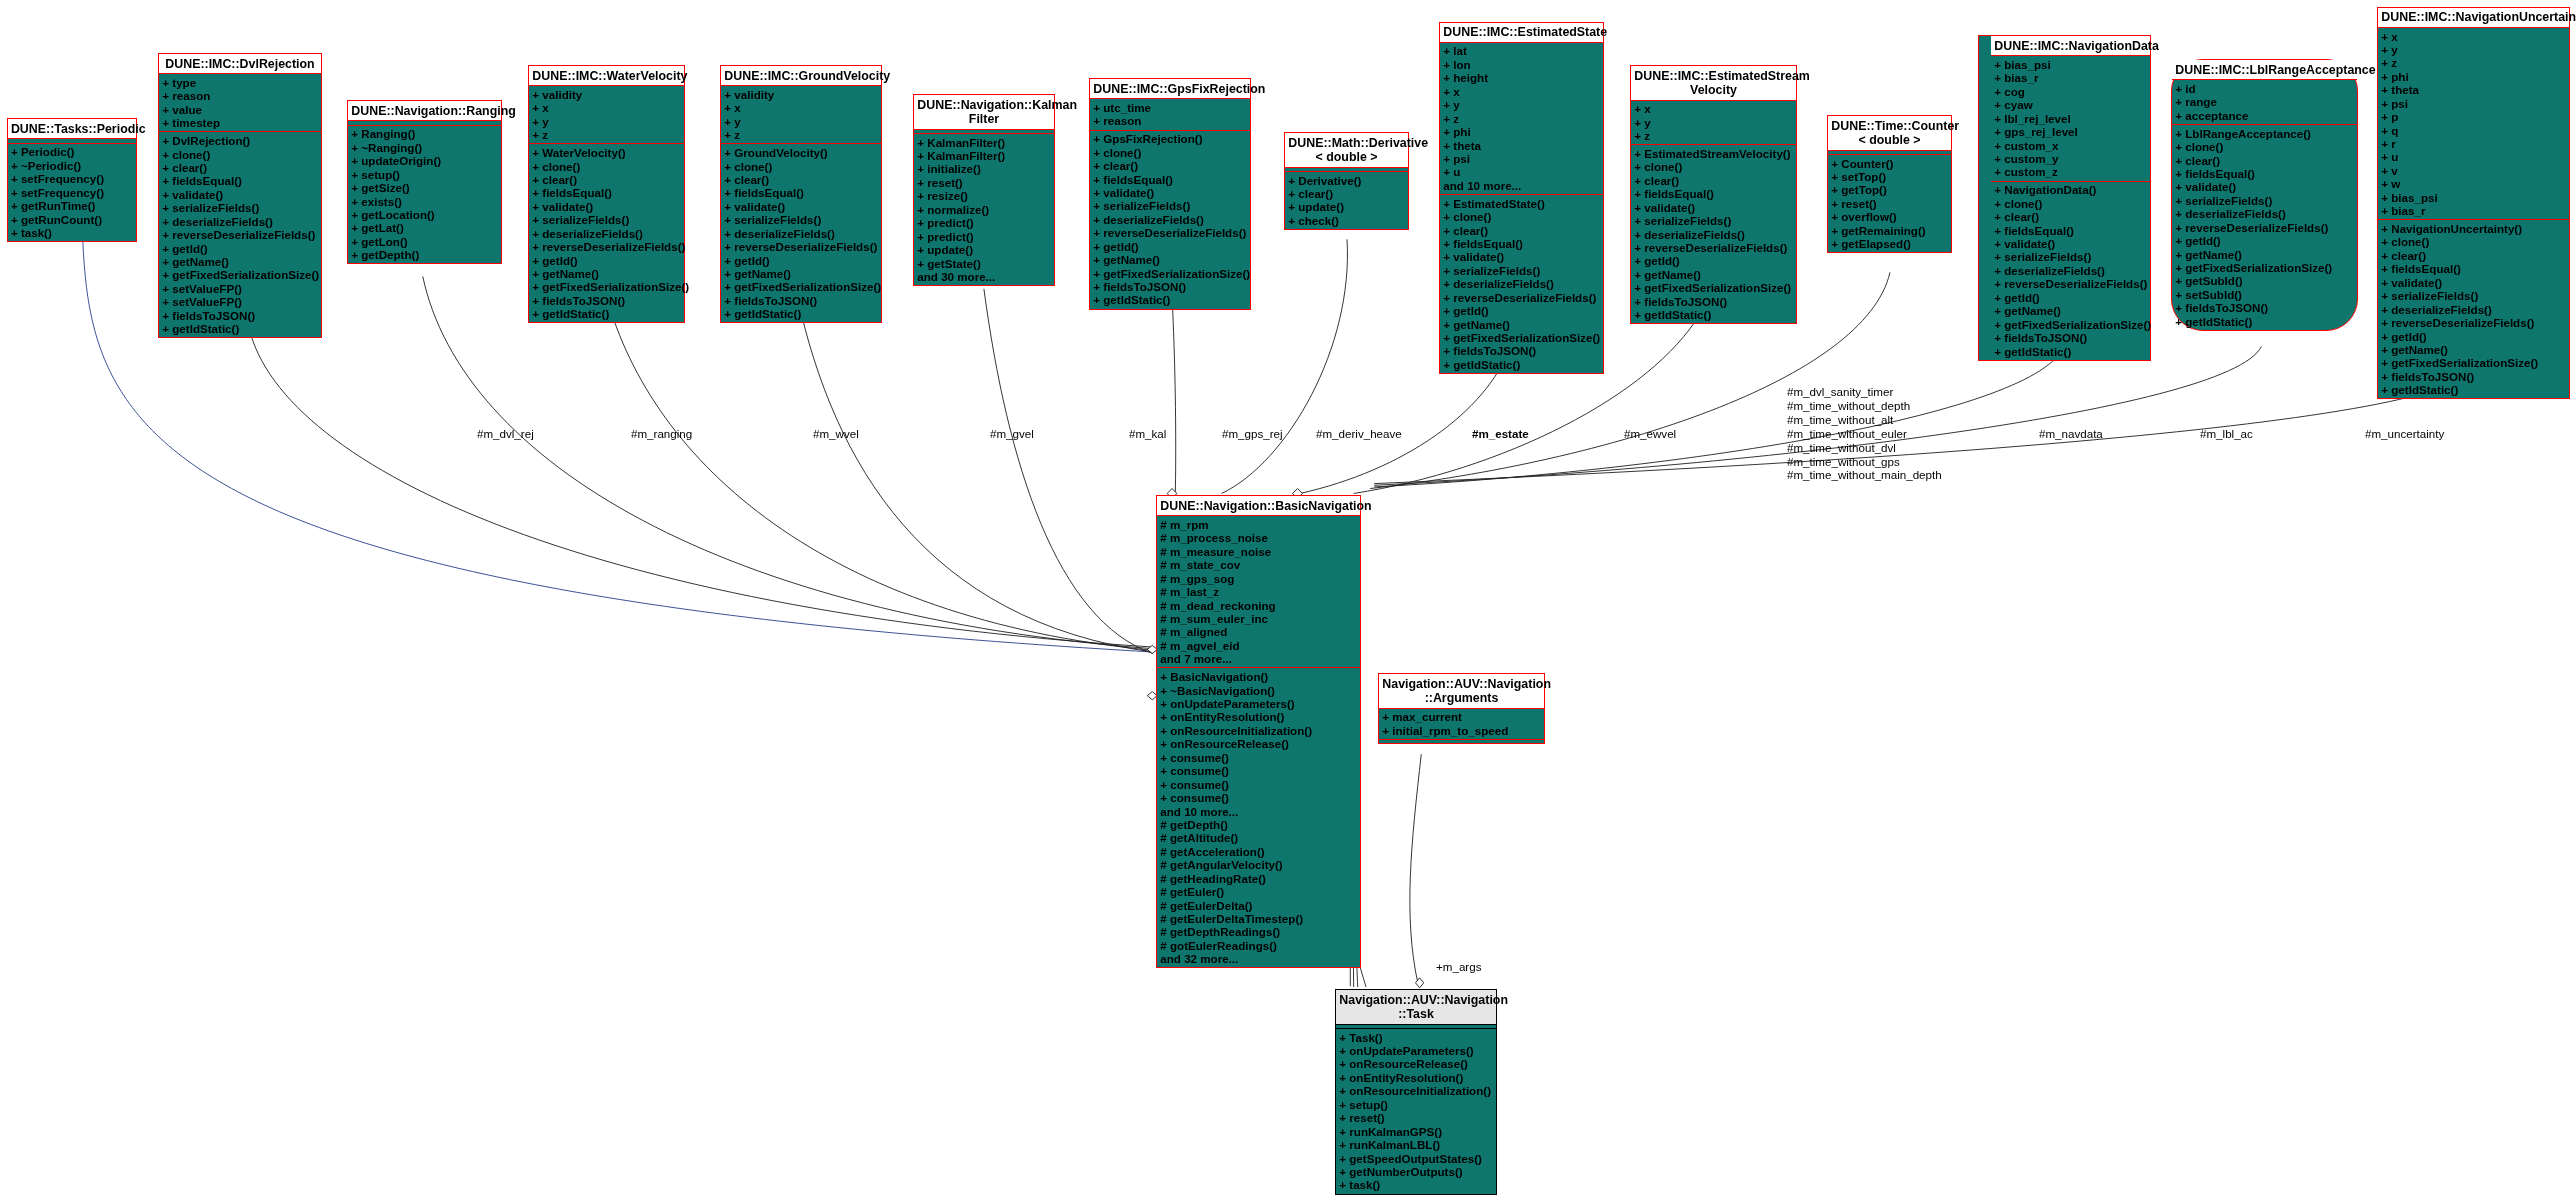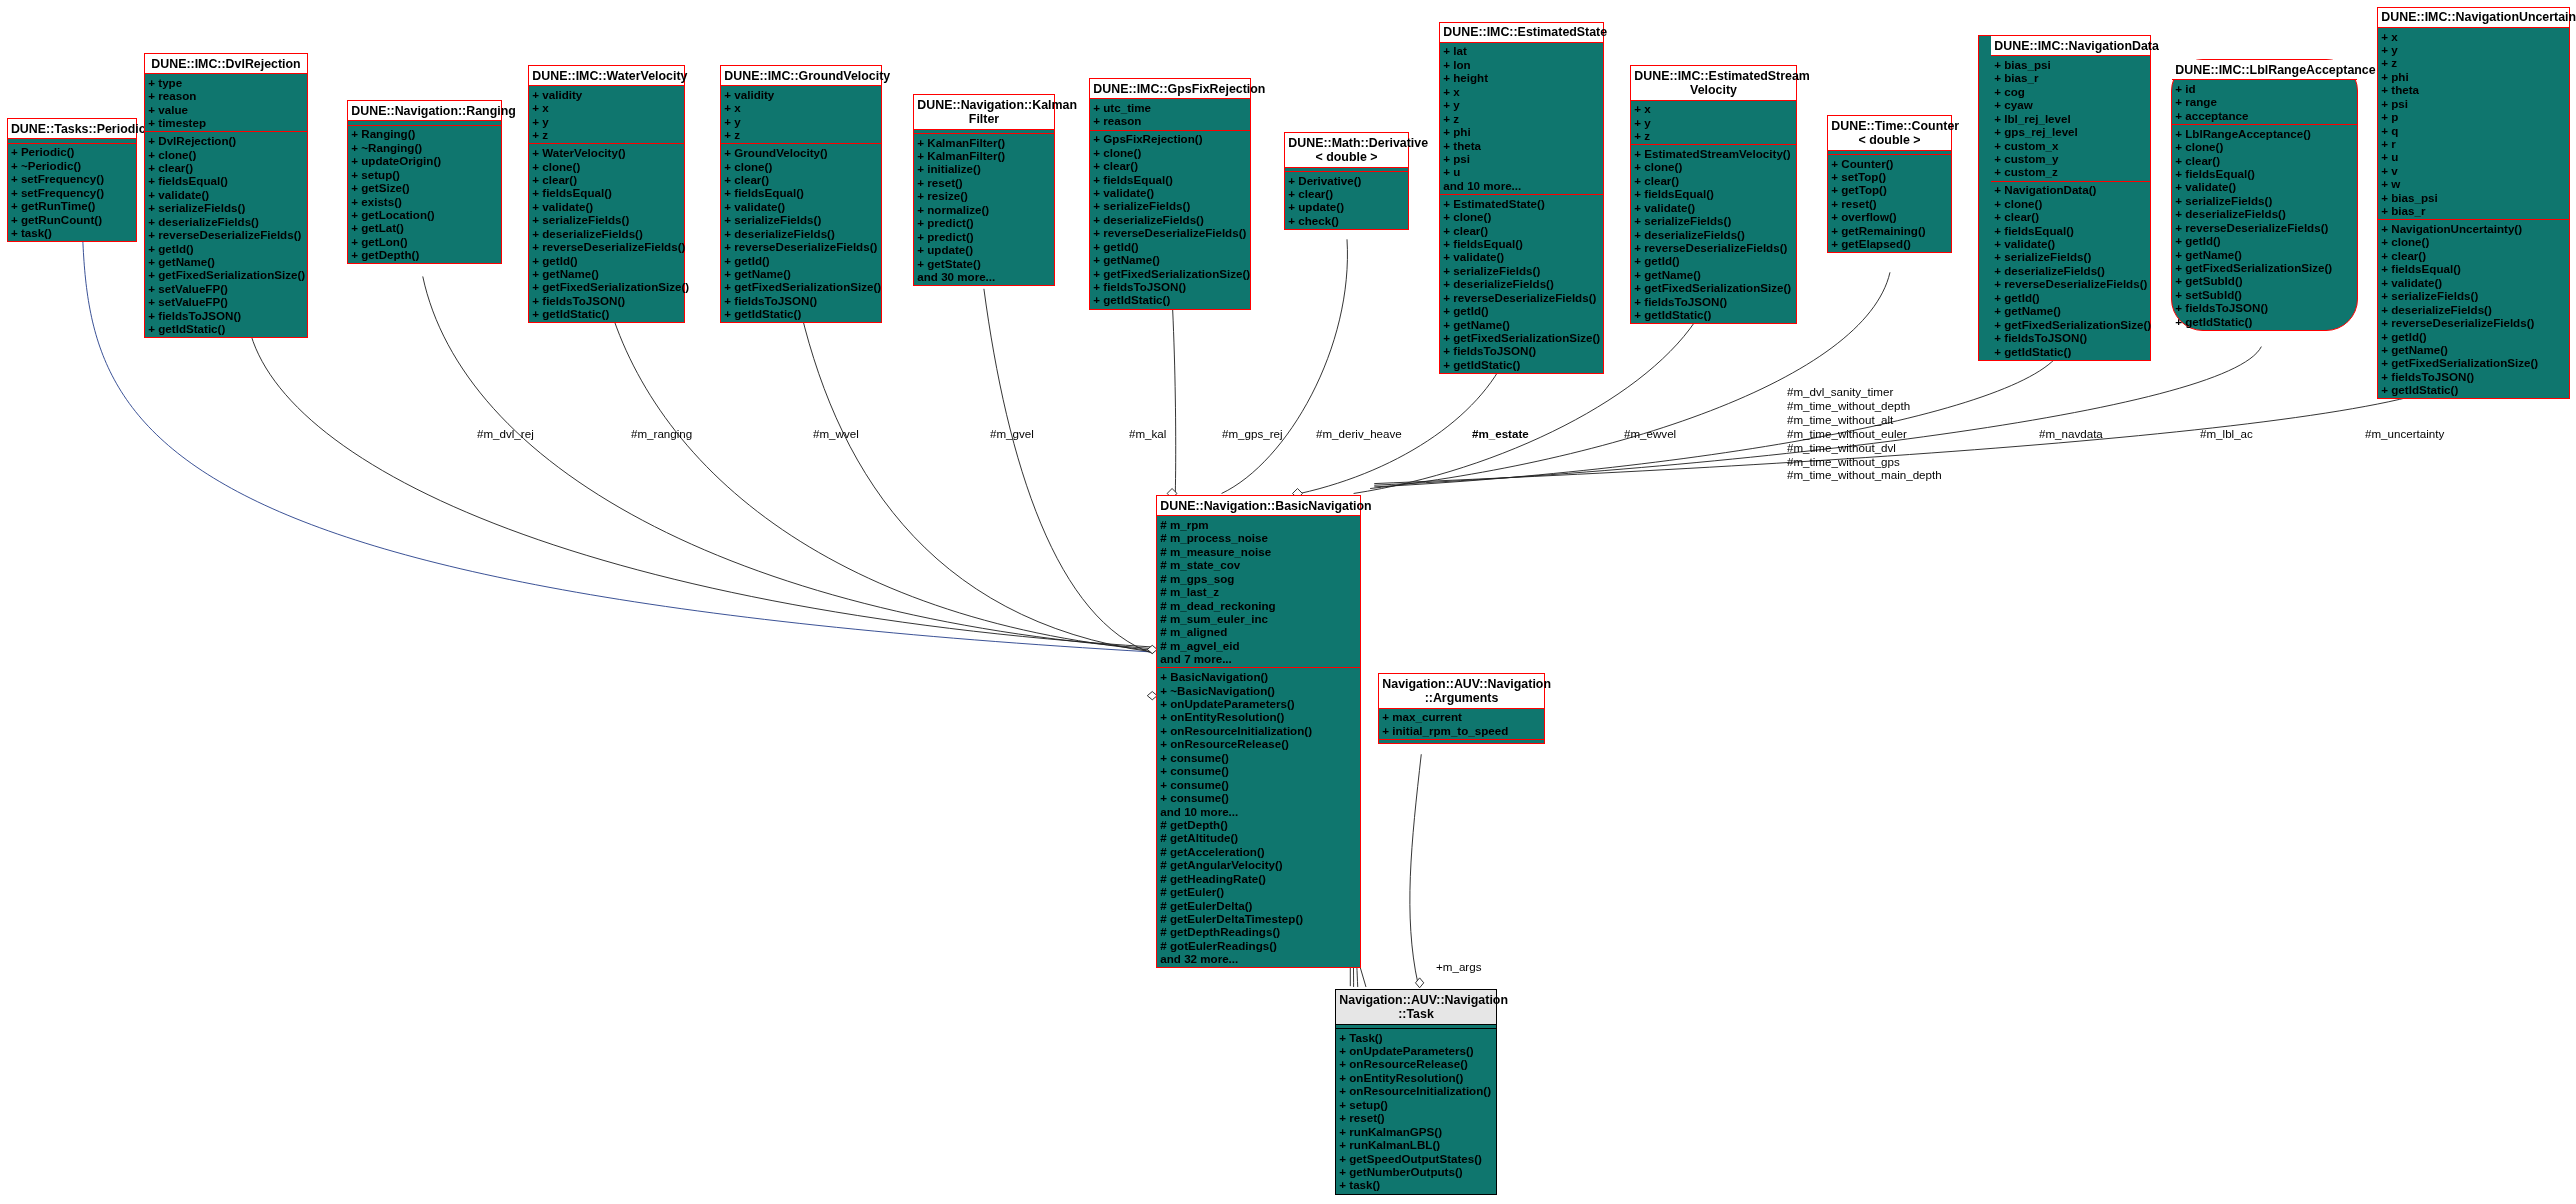--- a/index.html
+++ b/index.html
@@ -70,21 +70,21 @@
         <div class="ops">
           <div class="row">+ Periodic()</div>
           <div class="row">+ ~Periodic()</div>
           <div class="row">+ setFrequency()</div>
           <div class="row">+ setFrequency()</div>
           <div class="row">+ getRunTime()</div>
           <div class="row">+ getRunCount()</div>
           <div class="row">+ task()</div>
         </div>
       </div>
-      <div class="uml" style="left: 144px; top: 53px; width: 164px;">
+      <div class="uml" style="left: 158px; top: 53px; width: 164px;">
         <div class="title">DUNE::IMC::DvlRejection</div>
         <div class="attrs">
           <div class="row">+ type</div>
           <div class="row">+ reason</div>
           <div class="row">+ value</div>
           <div class="row">+ timestep</div>
         </div>
         <div class="ops">
           <div class="row">+ DvlRejection()</div>
           <div class="row">+ clone()</div>

